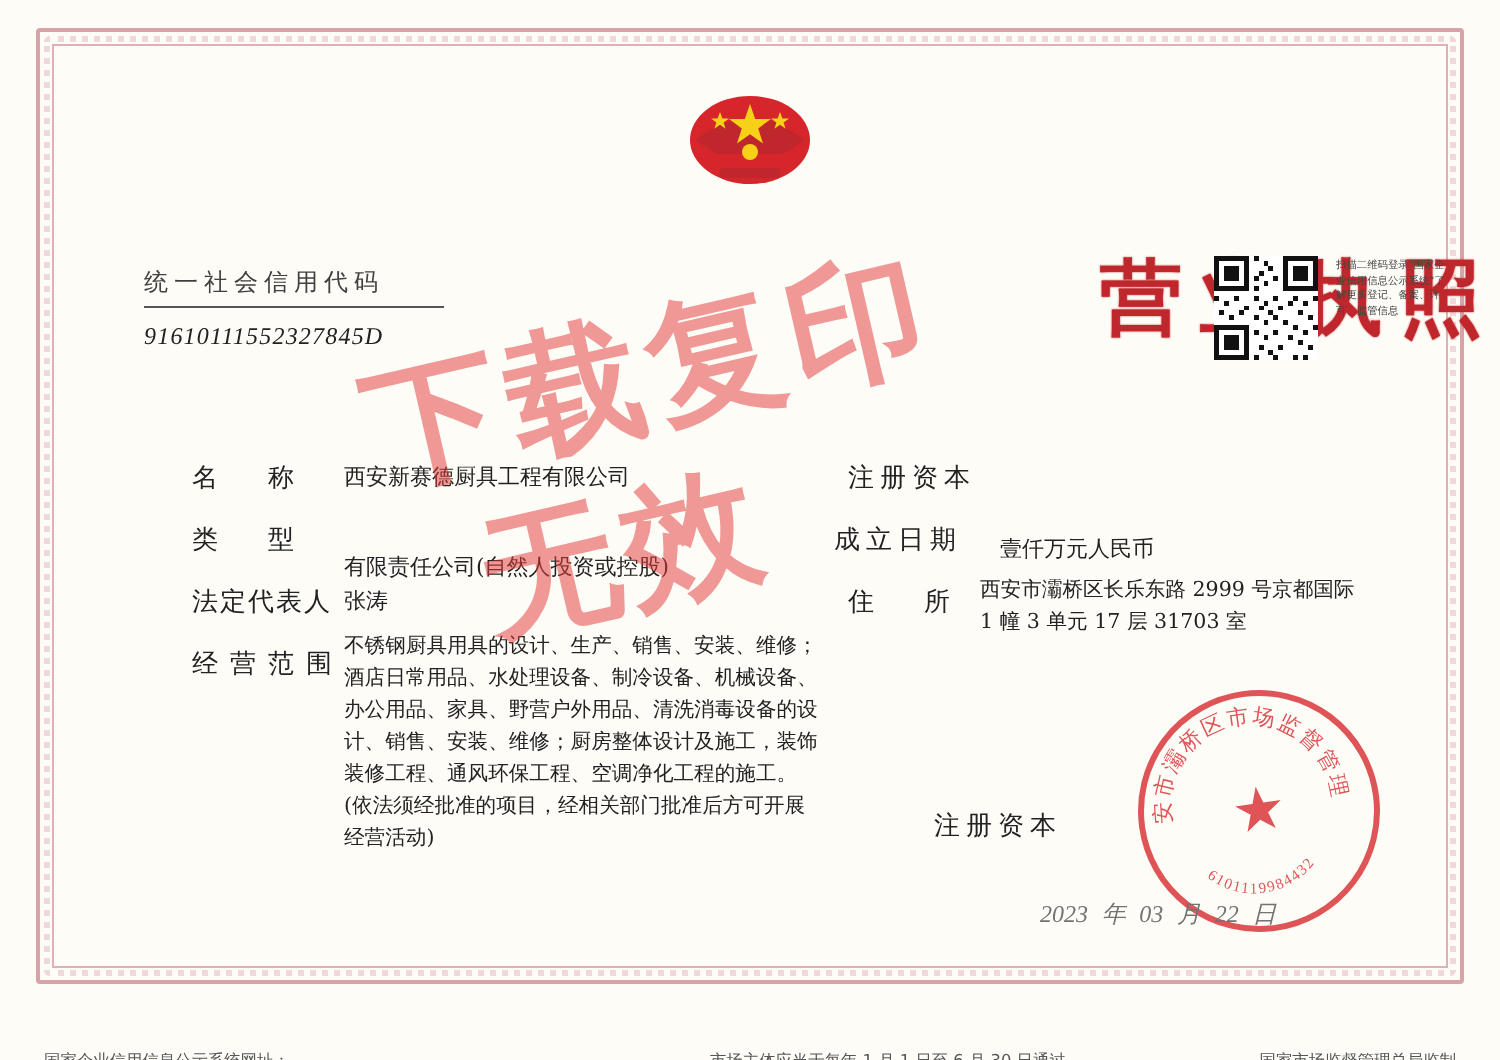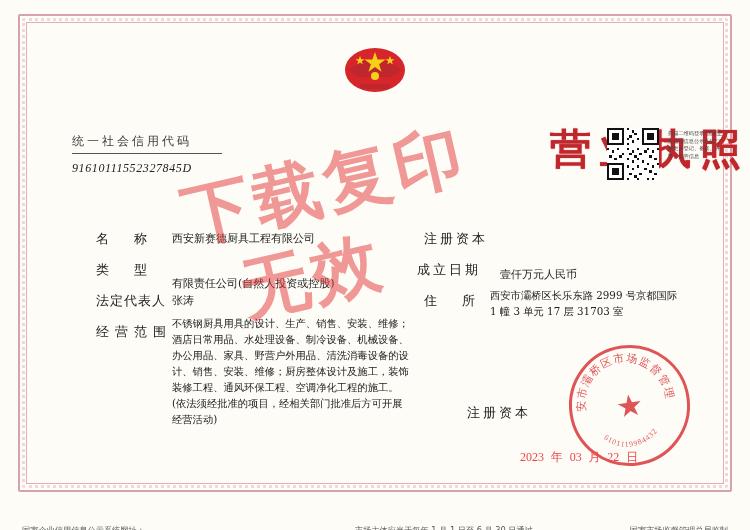--- a/index.html
+++ b/index.html
@@ -106,22 +106,23 @@
   .l-date{left:405px;top:261px;letter-spacing:3px;}
   .v-date{left:500px;top:262px;}
   .l-addr{left:412px;top:292px;}
   .v-addr{left:490px;top:288px;width:195px;font-size:10.3px;line-height:1.55;}
 
   .l-reg{left:455px;top:404px;letter-spacing:3px;}
 
   
   .date-row{
     position:absolute;left:520px;top:449px;
-    font-size:12px;color:#ef4444;
-    font-family:"DejaVu Serif","Liberation Serif",serif;
+    font-size:12px;color:#737373;
+    font-family:"DejaVu Serif","Liberation Serif",serif;
+    font-style:italic;
   }
   .date-row span{margin-right:3px;}
   .date-row .num{font-family:"Liberation Serif","DejaVu Serif",serif;}
 
   
   .seal{
     position:absolute;right:60px;top:345px;
     width:115px;height:115px;
     border:3px solid #d6262b;border-radius:50%;
     opacity:.78;

